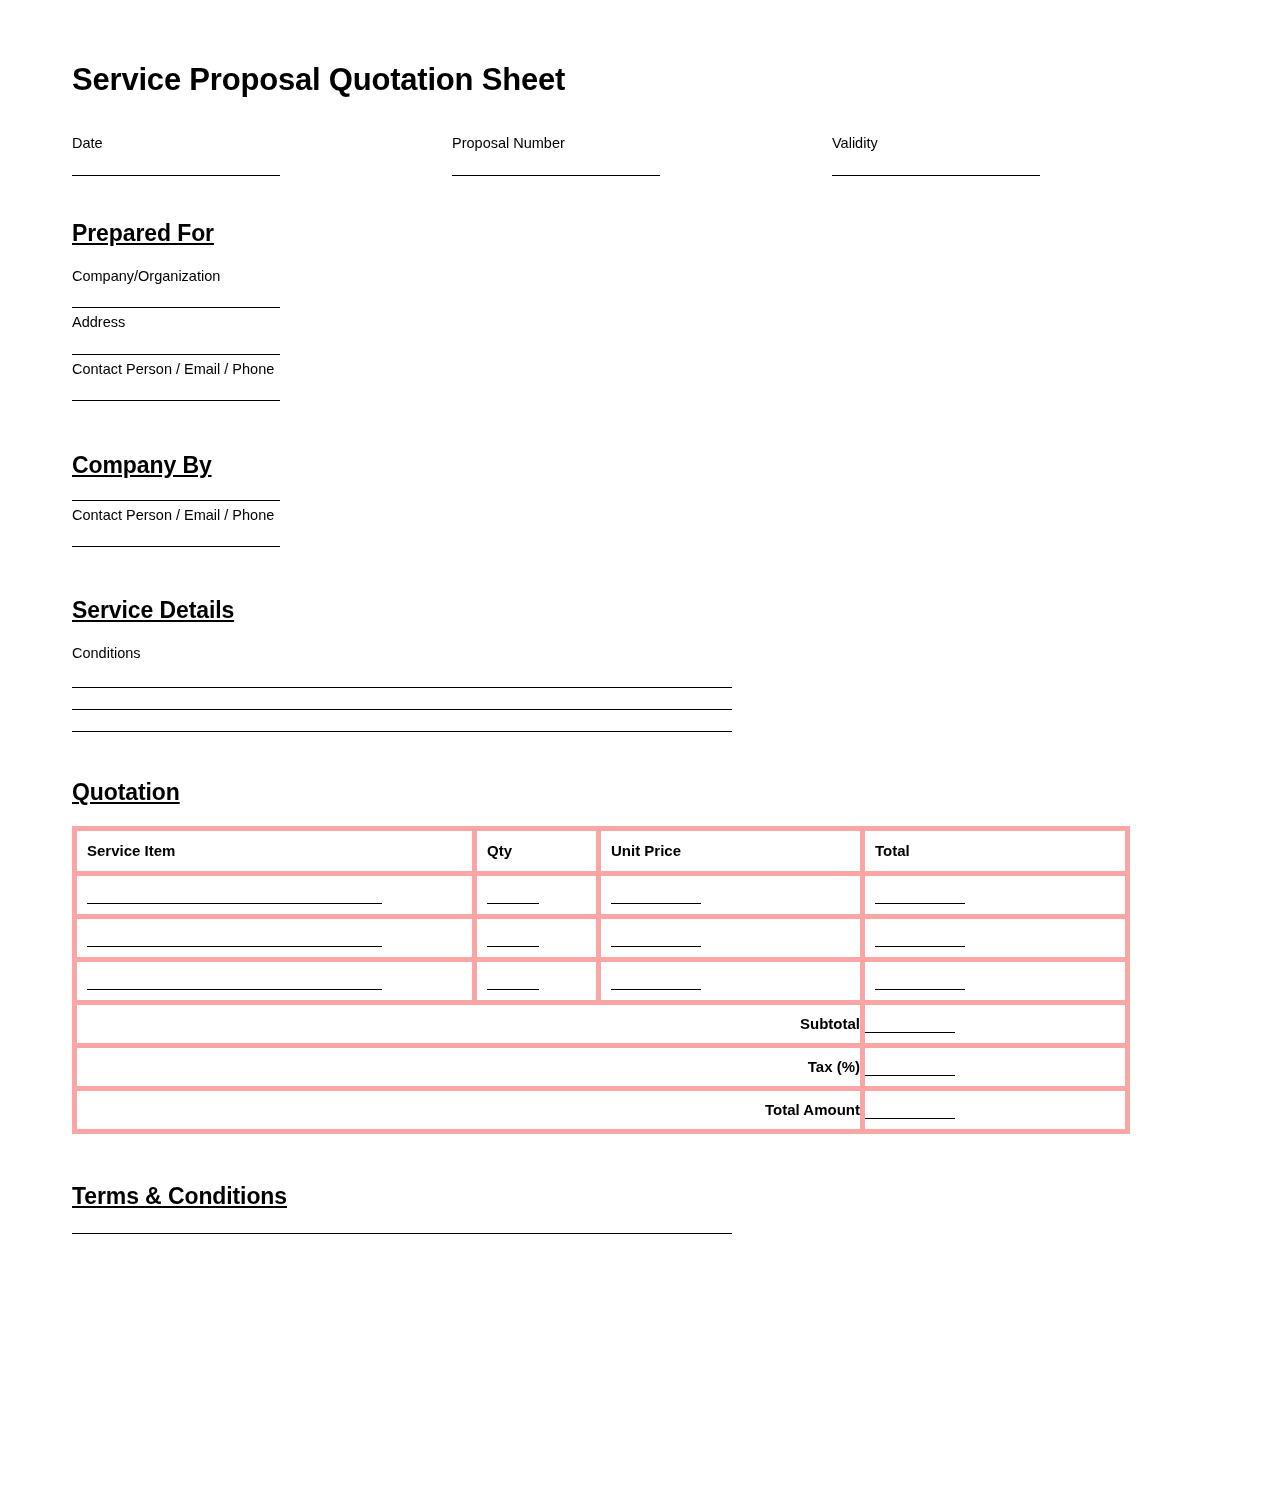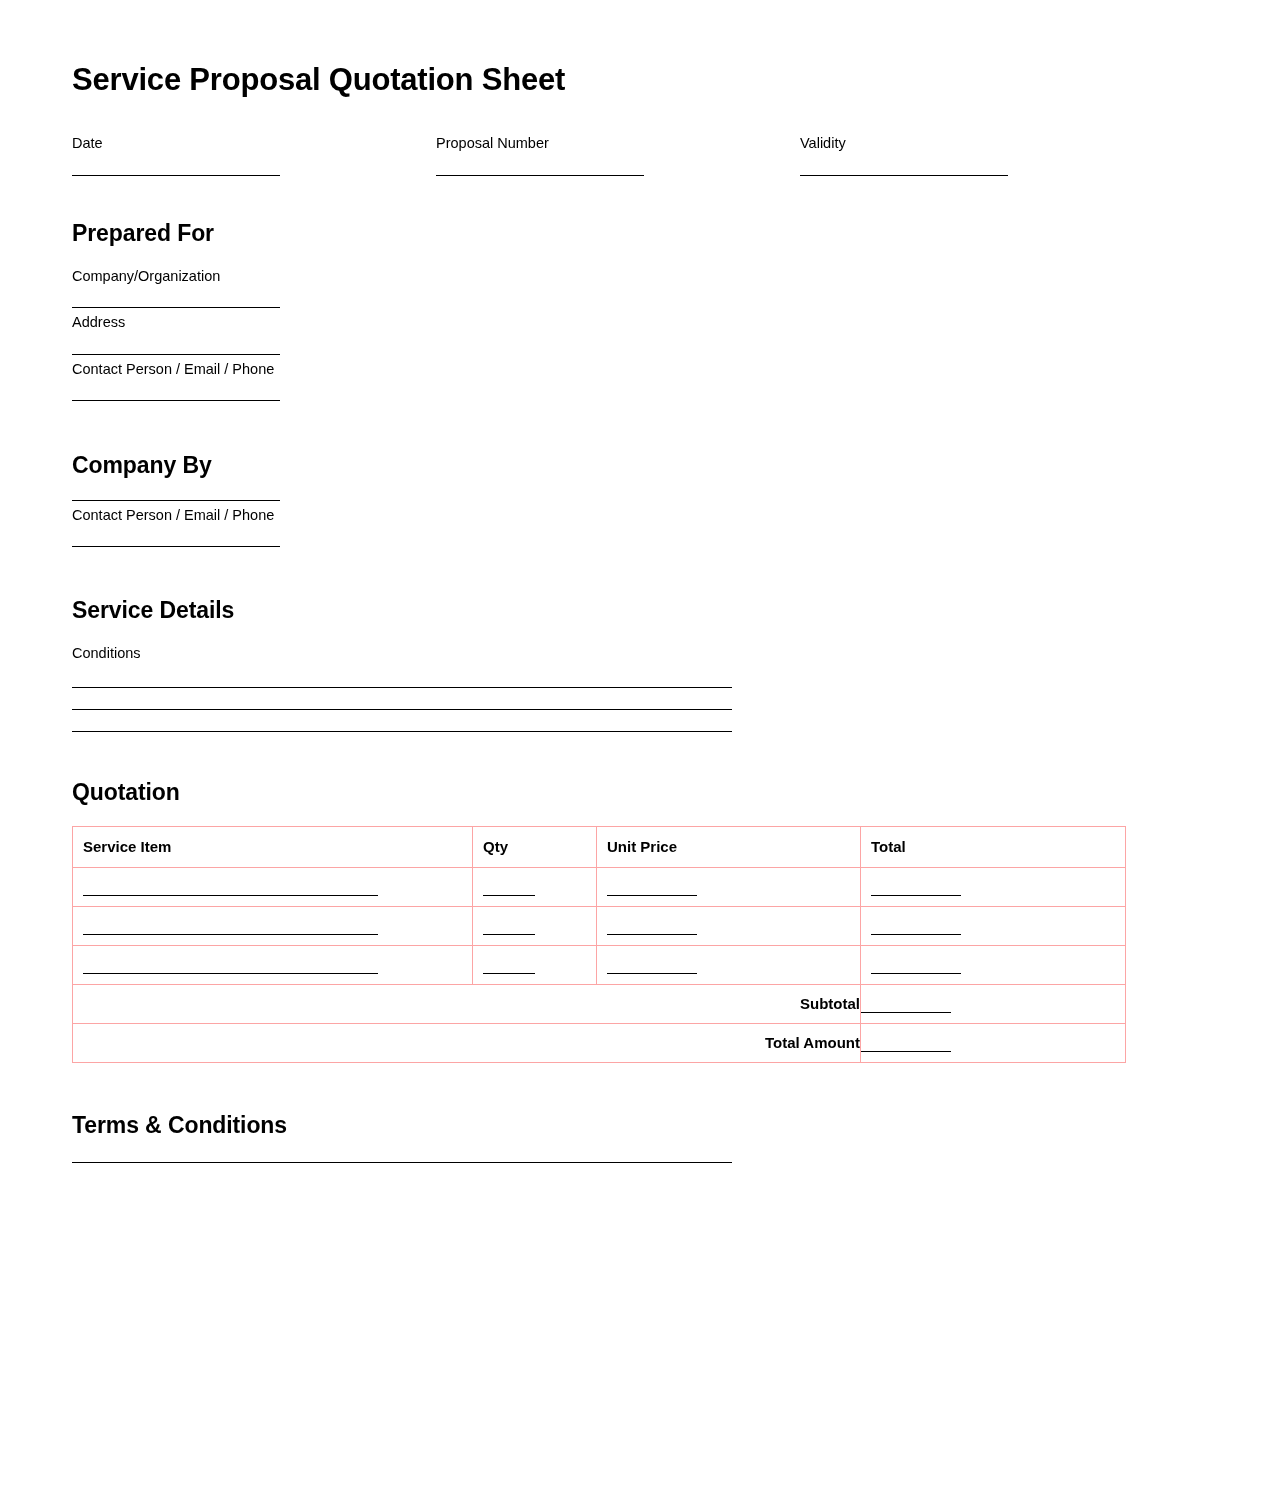--- a/index.html
+++ b/index.html
@@ -46,33 +46,34 @@
     margin: 0 0 36px 0;
     line-height: 1.15;
   }
 
   h2.section-title {
     font-size: 23px;
     font-weight: bold;
     margin: 0 0 20px 0;
     line-height: 1.15;
     letter-spacing: -0.1px;
+    text-decoration: underline;
   }
 
   .field-label {
     font-size: 14.5px;
     line-height: 1.35;
     font-weight: normal;
     white-space: nowrap;
   }
 
   
   .header-row {
     display: flex;
-    gap: 0;
+    gap: 16px;
     margin-bottom: 44px;
   }
   .header-col {
     width: 364px;
     flex: 0 0 364px;
   }
   .header-col .rule {
     width: 208px;
     border-bottom: 1.6px solid #000;
     margin-top: 22px;
@@ -103,21 +104,21 @@
   .long-rules .rule:last-child { margin-bottom: 0; }
 
   
   table.quote {
     border-collapse: collapse;
     width: 1053px;
     table-layout: fixed;
   }
   table.quote th,
   table.quote td {
-    border: 1px solid #fca5a5;
+    border: 5px solid #fca5a5;
     padding: 0;
     vertical-align: middle;
   }
   table.quote th {
     text-align: left;
     font-size: 15px;
     font-weight: bold;
     height: 40px;
     padding: 0 10px;
   }
@@ -271,20 +272,26 @@
                 <div class="in-rule w-total"></div>
               </td>
           </tr>
           <tr>
             <td class="sum-label" colspan="3">Subtotal</td>
             <td class="sum-value">
                 <div class="in-rule w-total"></div>
               </td>
           </tr>
           <tr>
+            <td class="sum-label" colspan="3">Tax (%)</td>
+            <td class="sum-value">
+                <div class="in-rule w-total"></div>
+              </td>
+          </tr>
+          <tr>
             <td class="sum-label" colspan="3">Total Amount</td>
             <td class="sum-value">
                 <div class="in-rule w-total"></div>
               </td>
           </tr>
         </tbody>
       </table>
 
       <div class="gap-after-table"></div>
 

